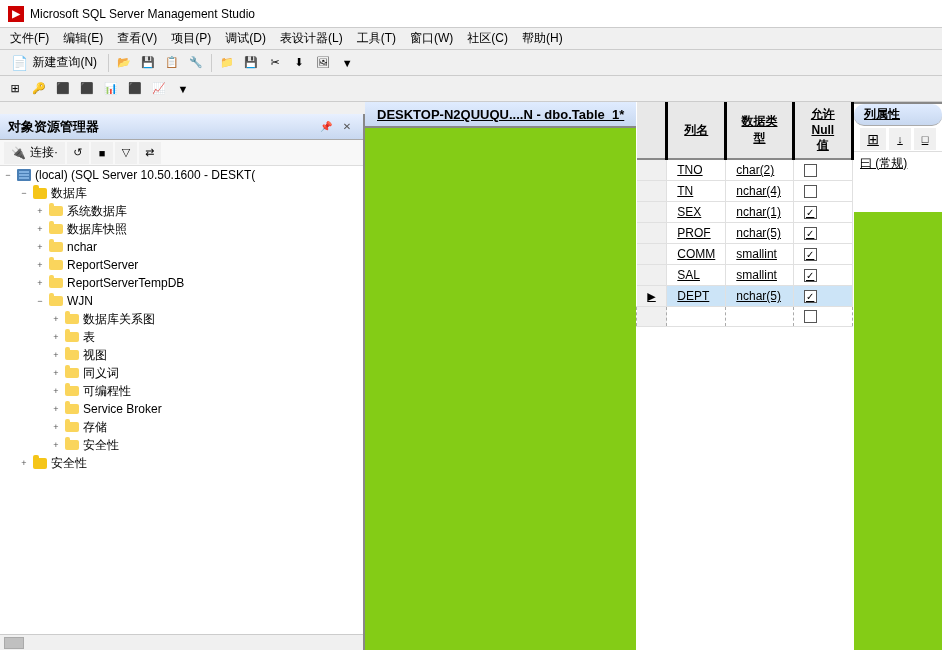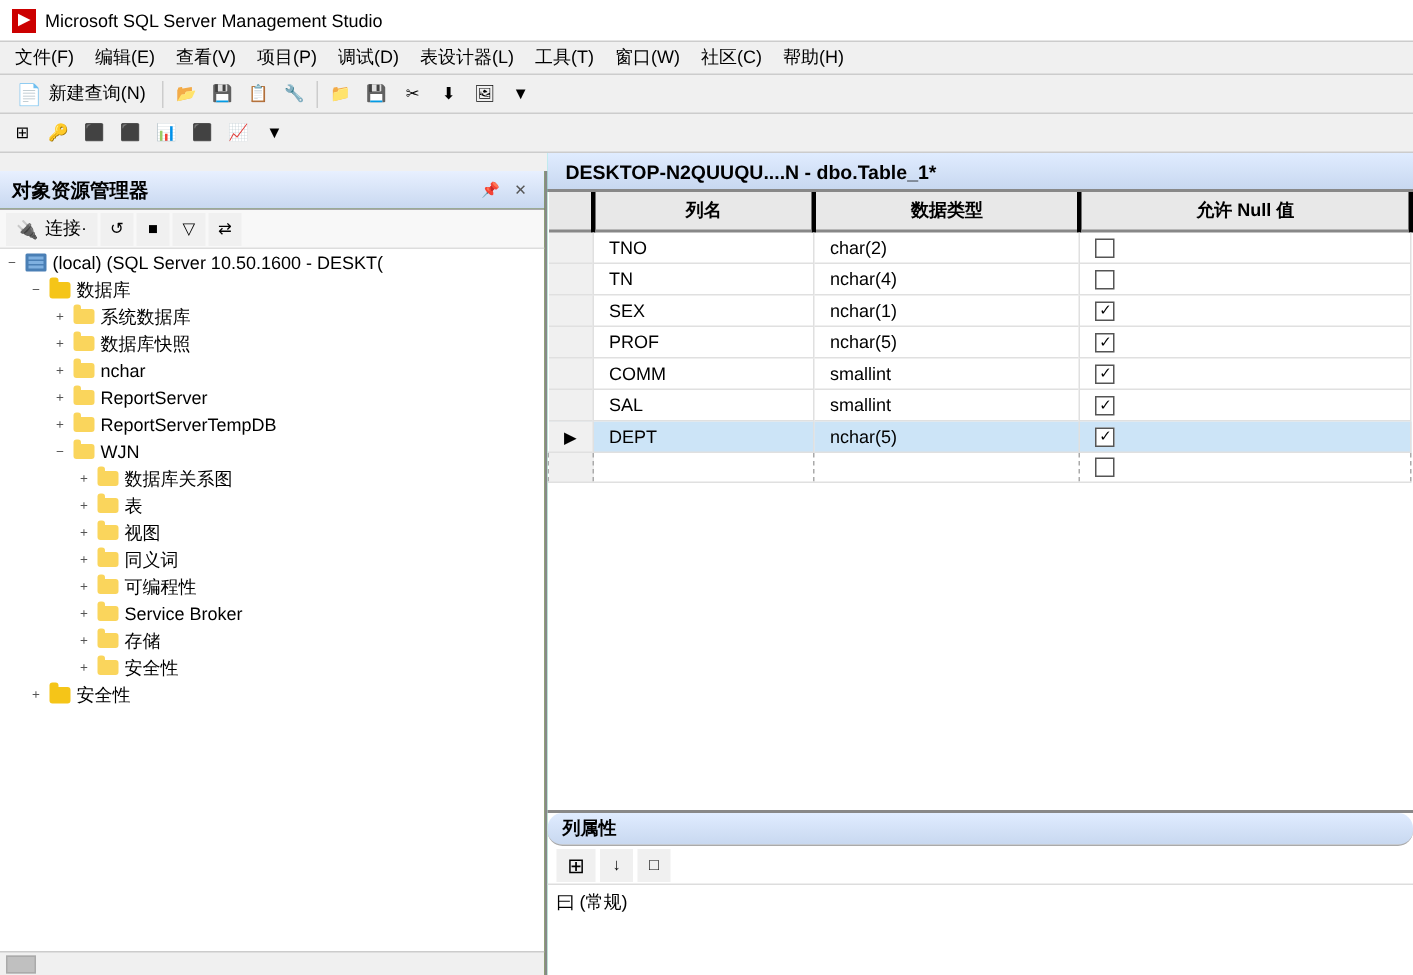--- a/index.html
+++ b/index.html
@@ -214,22 +214,23 @@
       height: 16px;
       background: #f0f0f0;
       border-top: 1px solid #ccc;
       display: flex; align-items: center;
     }
 
     
     #right-panel {
       flex: 1;
       display: flex;
-      flex-direction: column;
-      background: #5eead4;
+      flex-direction: row;
+      background: #84cc16;
+      text-decoration: underline;
     }
 
     
     #designer-header {
       background: linear-gradient(to bottom, #e0ecff, #c8d8f0);
       padding: 4px 12px;
       font-size: 13px;
       font-weight: bold;
       color: #000;
       border-bottom: 2px solid #888;

